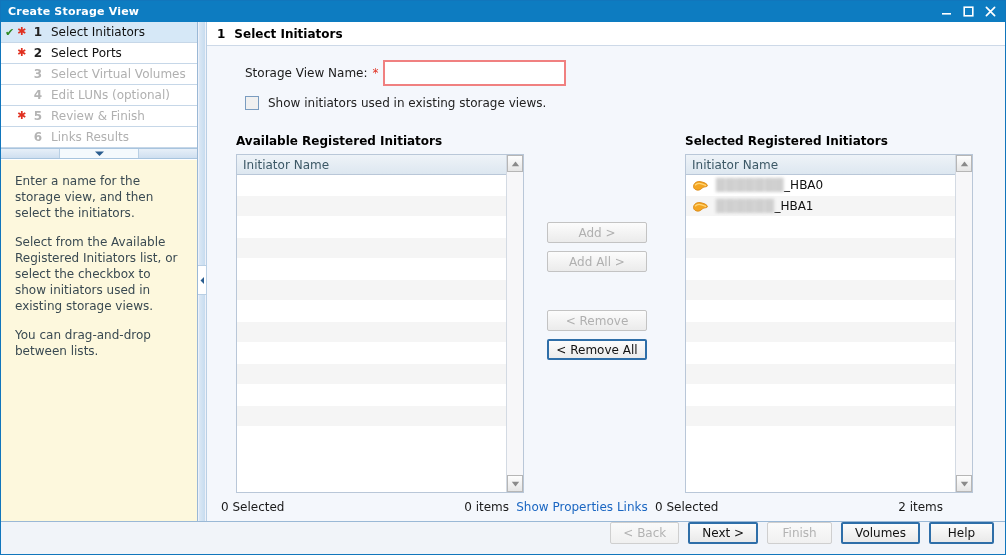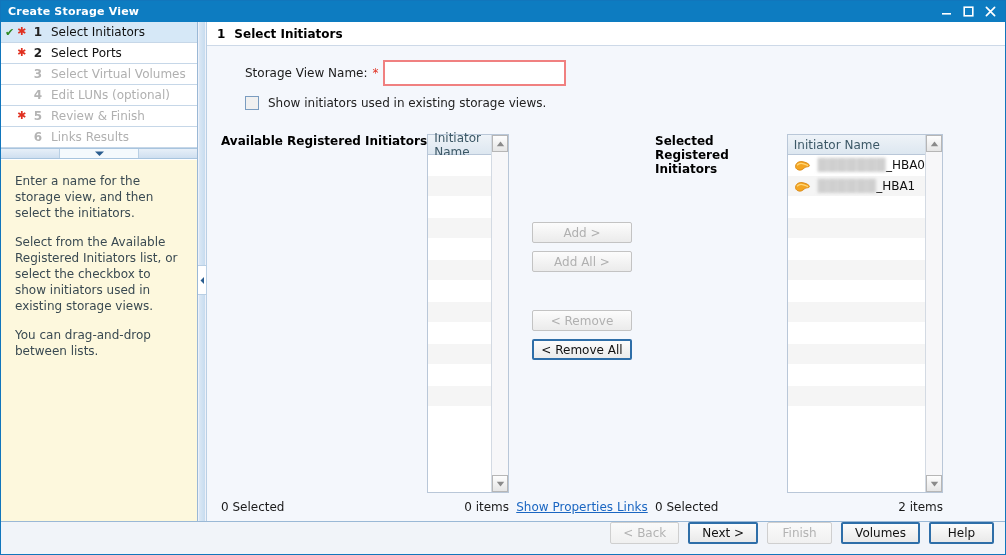--- a/index.html
+++ b/index.html
@@ -90,21 +90,21 @@
                    font-family:"DejaVu Sans", sans-serif; font-size:12px;
                    padding:0 4px; background:transparent; color:#c9c9c9;
                    filter:blur(1.6px); }
 
   .cbrow { display:flex; align-items:center; padding-left:24px; margin-top:8px; }
   .cbox { width:14px; height:14px; border:1px solid #7a9cc0; background:#f0f0f0; }
   .cbrow .cblab { padding-left:9px; font-size:12px; color:#222; }
 
   
   .lists { display:flex; margin-top:24px; flex:1; min-height:0; }
-  .listcol { display:flex; flex-direction:row; min-width:0; }
+  .listcol { display:flex; flex-direction:column; min-width:0;margin-left:15px; }
   .listcol.avail { width:288px; }
   .listcol.sel { width:288px; }
   .listtitle { font-weight:bold; font-size:12px; color:#000; padding-bottom:6px; }
   .grid { flex:1; border:1px solid #b9c7d8; background:#ffffff;
           display:flex; min-height:0;justify-content:flex-end; }
   .gridinner { flex:1; display:flex; flex-direction:column; min-width:0; }
   .gridhead { height:20px; background:linear-gradient(#eef3f8,#dde7f0);
               border-bottom:1px solid #b9c7d8; display:flex; align-items:center;
               padding-left:6px; color:#3c5866; font-size:12px; }
   .rows { flex:1; overflow:hidden; }
@@ -138,21 +138,21 @@
   .mbtn.dis { color:#b0b0b0; }
   .mbtn.en  { color:#111; border:2px solid #2e6ea8; font-weight:normal; }
   .mgap { height:30px; }
 
   
   .statusrow { height:28px; display:flex; align-items:center; font-size:12px;
                color:#1a1a1a; }
   .st-left { width:288px; display:flex; justify-content:space-between; }
   .st-mid { width:146px; display:flex; justify-content:center; }
   .st-right { width:288px; display:flex; justify-content:space-between; }
-  .link { color:#1a66c2; font-size:12px;text-decoration:underline; }
+  .link { color:#1a66c2; font-size:12px; }
 
   
   .footer { height:33px; min-height:33px; background:#f1f4f9;
             border-top:1px solid #9ab8d6;
             display:flex; align-items:flex-start; justify-content:flex-end;
             padding-right:11px; gap:9px; }
   .fbtn { min-width:65px; height:22px; padding:0 12px; font-size:12px;
           display:flex; align-items:center; justify-content:center;
           background:linear-gradient(#fcfcfc,#e9e9e9);
           border:1px solid #b8b8b8; border-radius:2px;

